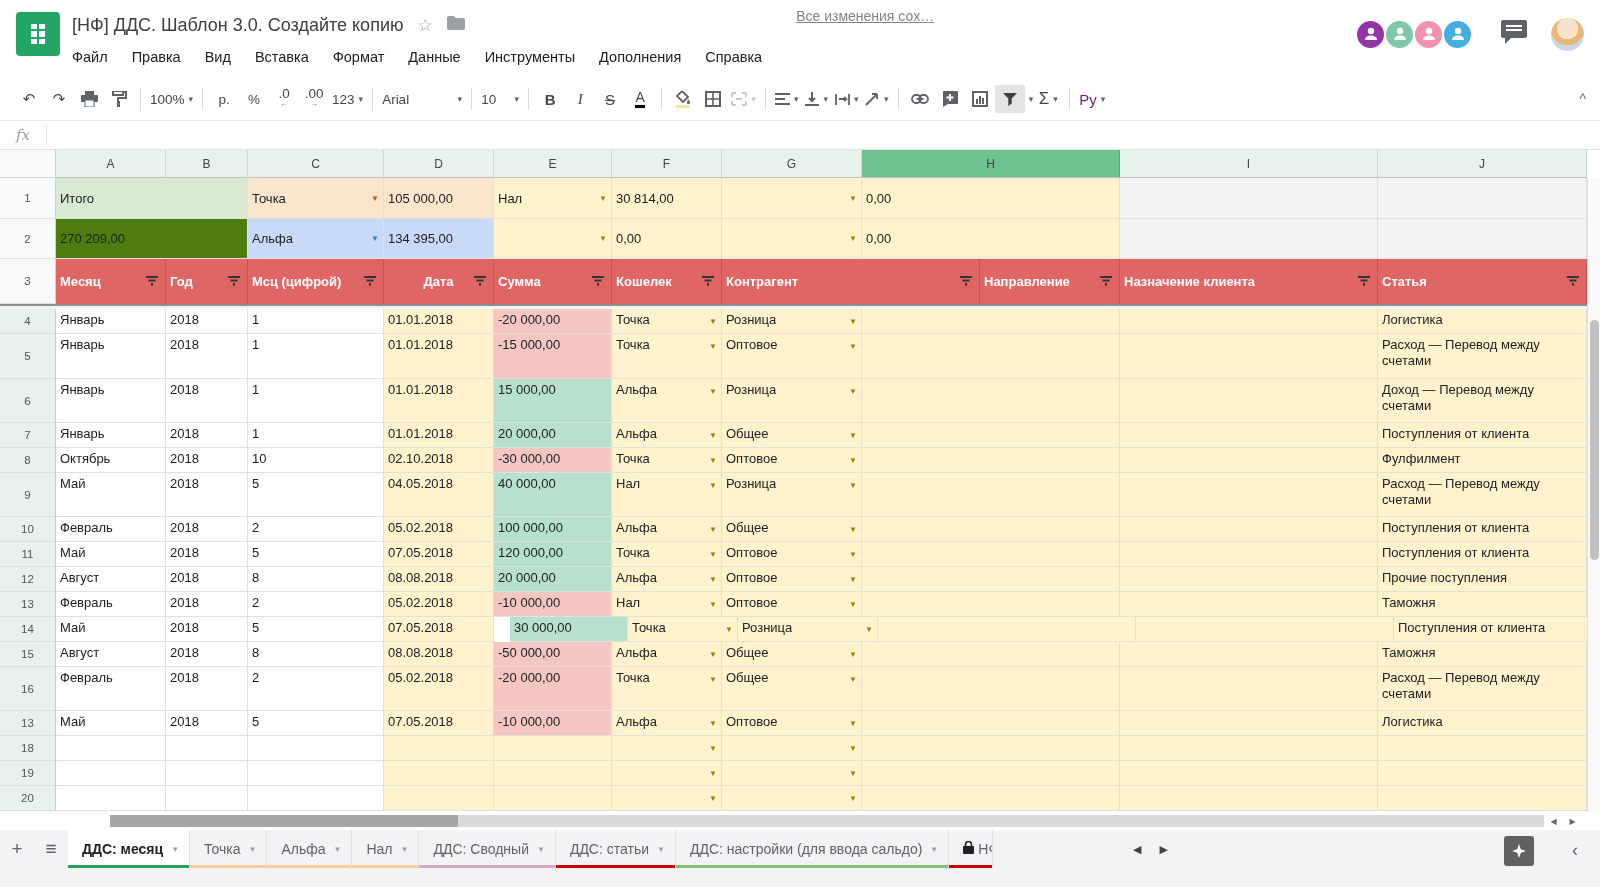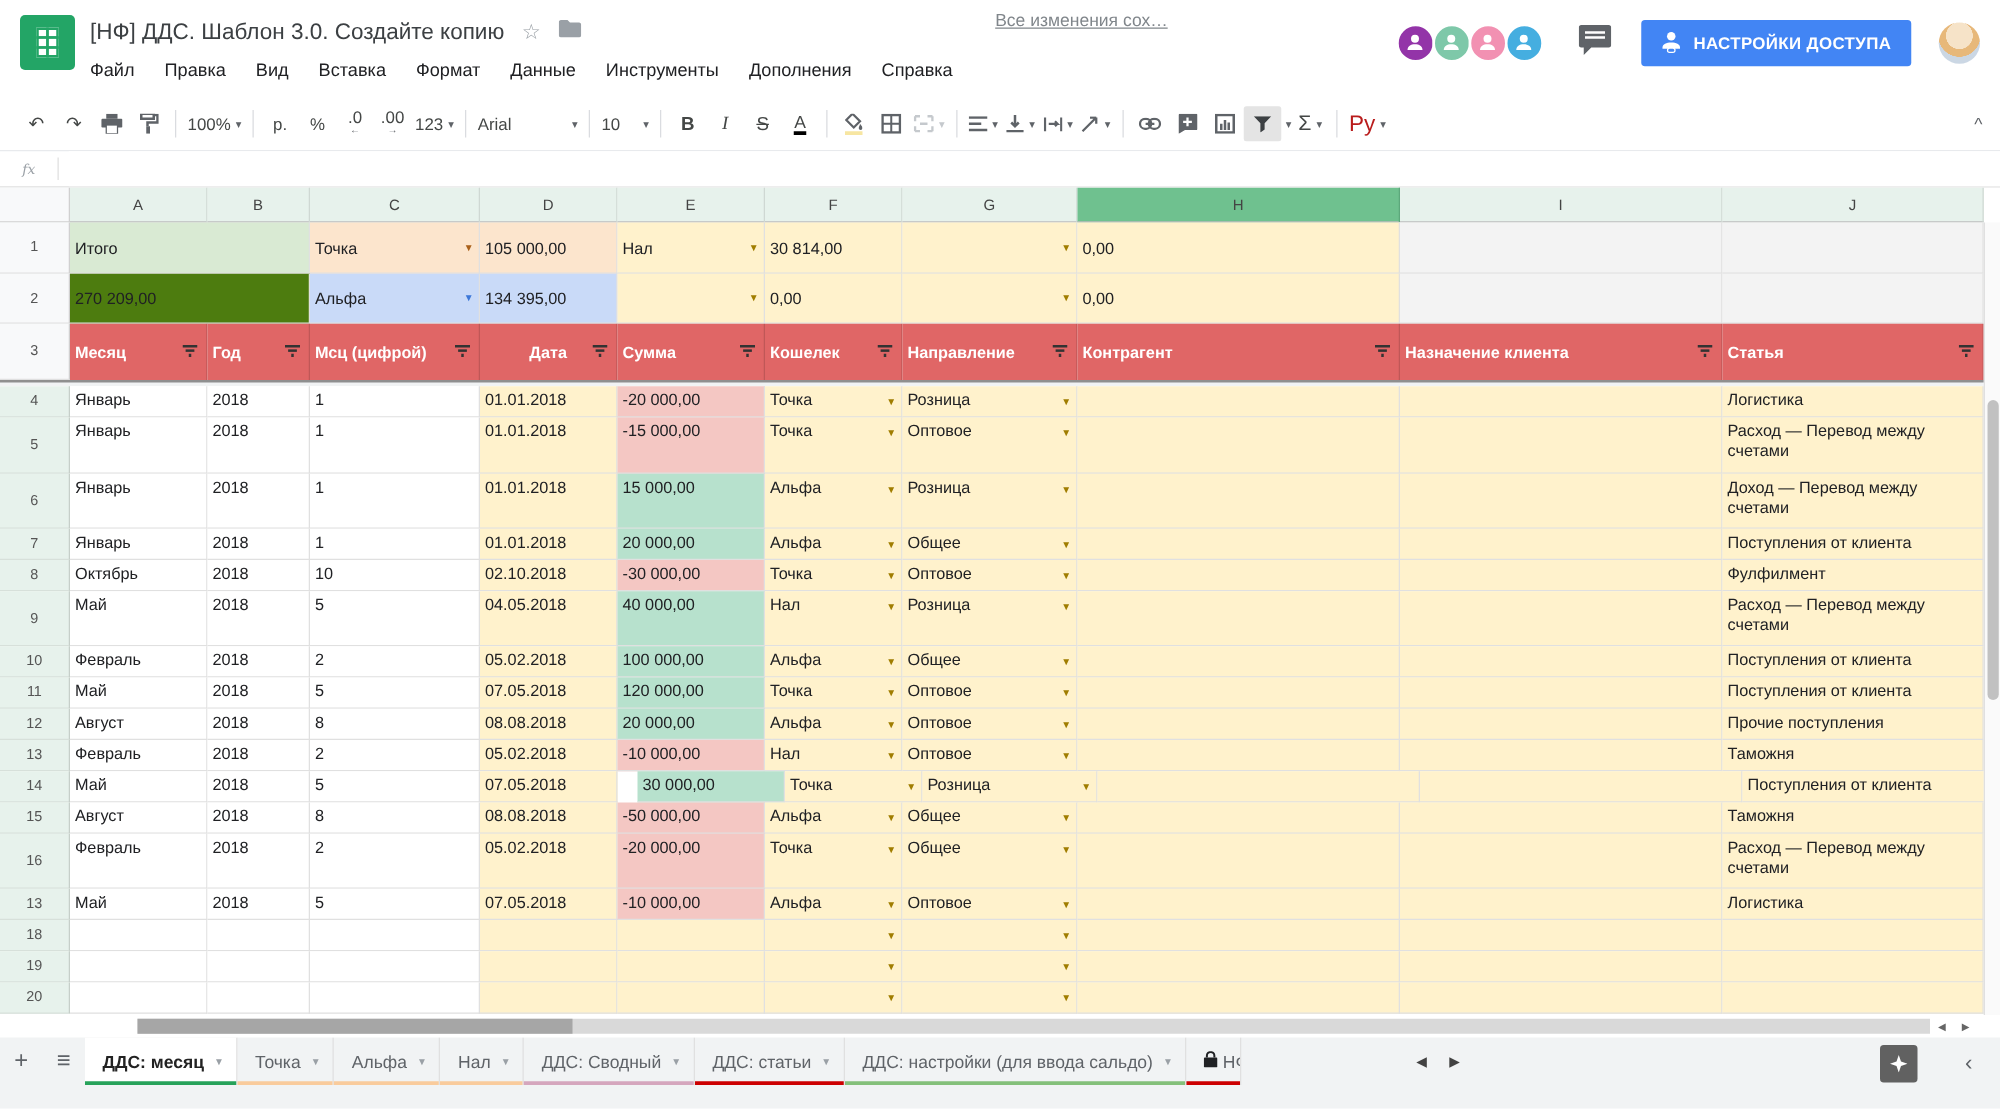--- a/index.html
+++ b/index.html
@@ -52,21 +52,21 @@
   .b-underA { border-bottom:3px solid #000; line-height:15px; font-size:14px; }
   .fill-ic { border-bottom:3px solid #f7e6a2; padding-bottom:1px; }
   .dec-ic { display:flex; flex-direction:column; align-items:center; line-height:10px; }
   .dec-ic .sub { font-size:8px; color:#5f6368; }
   .toolbar-collapse { margin-left:auto; color:#5f6368; font-size:14px; }
 
   
   .formulabar { height:30px; border-top:1px solid #e8eaed; border-bottom:1px solid #e0e0e0;
     display:flex; align-items:center; }
   .fx { width:46px; text-align:center; font-family:"DejaVu Serif", serif; font-style:italic;
-    color:#9aa0a6; font-size:11px; }
+    color:#9aa0a6; font-size:15px; }
   .fx-div { width:1px; height:18px; background:#e0e0e0; margin-right:8px; }
   .fb-input { flex:1; height:100%; border:none; outline:none; font-size:13px; }
 
   
   .grid { position:relative; width:1600px; height:662px; overflow:hidden; }
   .colheaders { display:flex; height:28px; }
   .corner { width:56px; height:28px; background:#f8f9fa; border:1px solid #d0d0d0; border-top:none; border-left:none; }
   .colh { height:28px; background:#e7f2ec; border-right:1px solid #cfd8d3; border-bottom:1px solid #bdbdbd;
     display:flex; align-items:center; justify-content:center; font-size:12px; color:#444; cursor:pointer; }
   .colh.sel { background:#6fc18f; border-right-color:#5ca87b; }
@@ -180,28 +180,20 @@
             </svg>
           </div>
         </div>
       <span class="comment-btn">
         <svg width="26" height="24" viewBox="0 0 26 24">
             <path d="M2 0h22c1.1 0 2 .9 2 2v14c0 1.1-.9 2-2 2H10l-6 6v-6H2c-1.1 0-2-.9-2-2V2C0 .9.9 0 2 0z" fill="#5f6368"></path>
             <rect x="5" y="5" width="16" height="2" fill="#fff"></rect>
             <rect x="5" y="9" width="16" height="2" fill="#fff"></rect>
           </svg>
       </span>
-      <button class="share-btn">
-        <svg width="16" height="18" viewBox="0 0 16 18">
-            <circle cx="8" cy="4" r="3.4" fill="#fff"></circle>
-            <path d="M1 13c0-2.6 3.1-4 7-4s7 1.4 7 4v1H1v-1z" fill="#fff"></path>
-            <rect x="5" y="13.4" width="6" height="3.4" rx="1.7" fill="#4285f4" stroke="#fff"></rect>
-          </svg>
-        <span>НАСТРОЙКИ ДОСТУПА</span>
-      </button>
       <div class="avatar"></div>
     </div>
   </header>
 
   <div class="toolbar">
     <span class="tbtn">↶</span>
     <span class="tbtn">↷</span>
     <span class="tbtn">
       <svg width="17" height="16" viewBox="0 0 17 16">
           <rect x="4" y="0" width="9" height="4" fill="#5f6368"></rect>
@@ -331,21 +323,21 @@
           <path d="M0 0h14L8.7 5.5v5L5.3 13V5.5z" fill="#3c4043"></path>
         </svg>
     </span>
     <span class="caret">▾</span>
     <span class="tbtn" style="font-size:17px;">
         <span>Σ</span>
         <span class="caret">▾</span>
       </span>
     <span class="sep"></span>
     <span class="tbtn">
-        <span class="tb-text" style="font-size:18px;color:#b91c1c">Ру</span>
+        <span class="tb-text" style="font-size:15px;color:#701a75">Ру</span>
         <span class="caret">▾</span>
       </span>
     <span class="toolbar-collapse">^</span>
   </div>
 
   <div class="formulabar">
     <span class="fx">fx</span>
     <span class="fx-div"></span>
     <input class="fb-input" value="" style="">
   </div>
@@ -463,30 +455,30 @@
               </svg></span>
           </div>
           <div class="hdrcell" style="width: 110px; flex: 0 0 110px;">
             <span>Кошелек</span>
             <span class="funnel"><svg width="12" height="11" viewBox="0 0 12 11">
                 <rect y="1" width="12" height="2" fill="#333"></rect>
                 <rect x="2.5" y="4.5" width="7" height="2" fill="#333"></rect>
                 <rect x="5" y="8" width="2" height="2.6" fill="#333"></rect>
               </svg></span>
           </div>
+          <div class="hdrcell" style="width: 258px; flex: 0 0 258px;">
+            <span>Контрагент</span>
+            <span class="funnel"><svg width="12" height="11" viewBox="0 0 12 11">
+                <rect y="1" width="12" height="2" fill="#333"></rect>
+                <rect x="2.5" y="4.5" width="7" height="2" fill="#333"></rect>
+                <rect x="5" y="8" width="2" height="2.6" fill="#333"></rect>
+              </svg></span>
+          </div>
           <div class="hdrcell" style="width: 140px; flex: 0 0 140px;">
             <span>Направление</span>
-            <span class="funnel"><svg width="12" height="11" viewBox="0 0 12 11">
-                <rect y="1" width="12" height="2" fill="#333"></rect>
-                <rect x="2.5" y="4.5" width="7" height="2" fill="#333"></rect>
-                <rect x="5" y="8" width="2" height="2.6" fill="#333"></rect>
-              </svg></span>
-          </div>
-          <div class="hdrcell" style="width: 258px; flex: 0 0 258px;">
-            <span>Контрагент</span>
             <span class="funnel"><svg width="12" height="11" viewBox="0 0 12 11">
                 <rect y="1" width="12" height="2" fill="#333"></rect>
                 <rect x="2.5" y="4.5" width="7" height="2" fill="#333"></rect>
                 <rect x="5" y="8" width="2" height="2.6" fill="#333"></rect>
               </svg></span>
           </div>
           <div class="hdrcell" style="width: 258px; flex: 0 0 258px;">
             <span>Назначение клиента</span>
             <span class="funnel"><svg width="12" height="11" viewBox="0 0 12 11">
                 <rect y="1" width="12" height="2" fill="#333"></rect>

